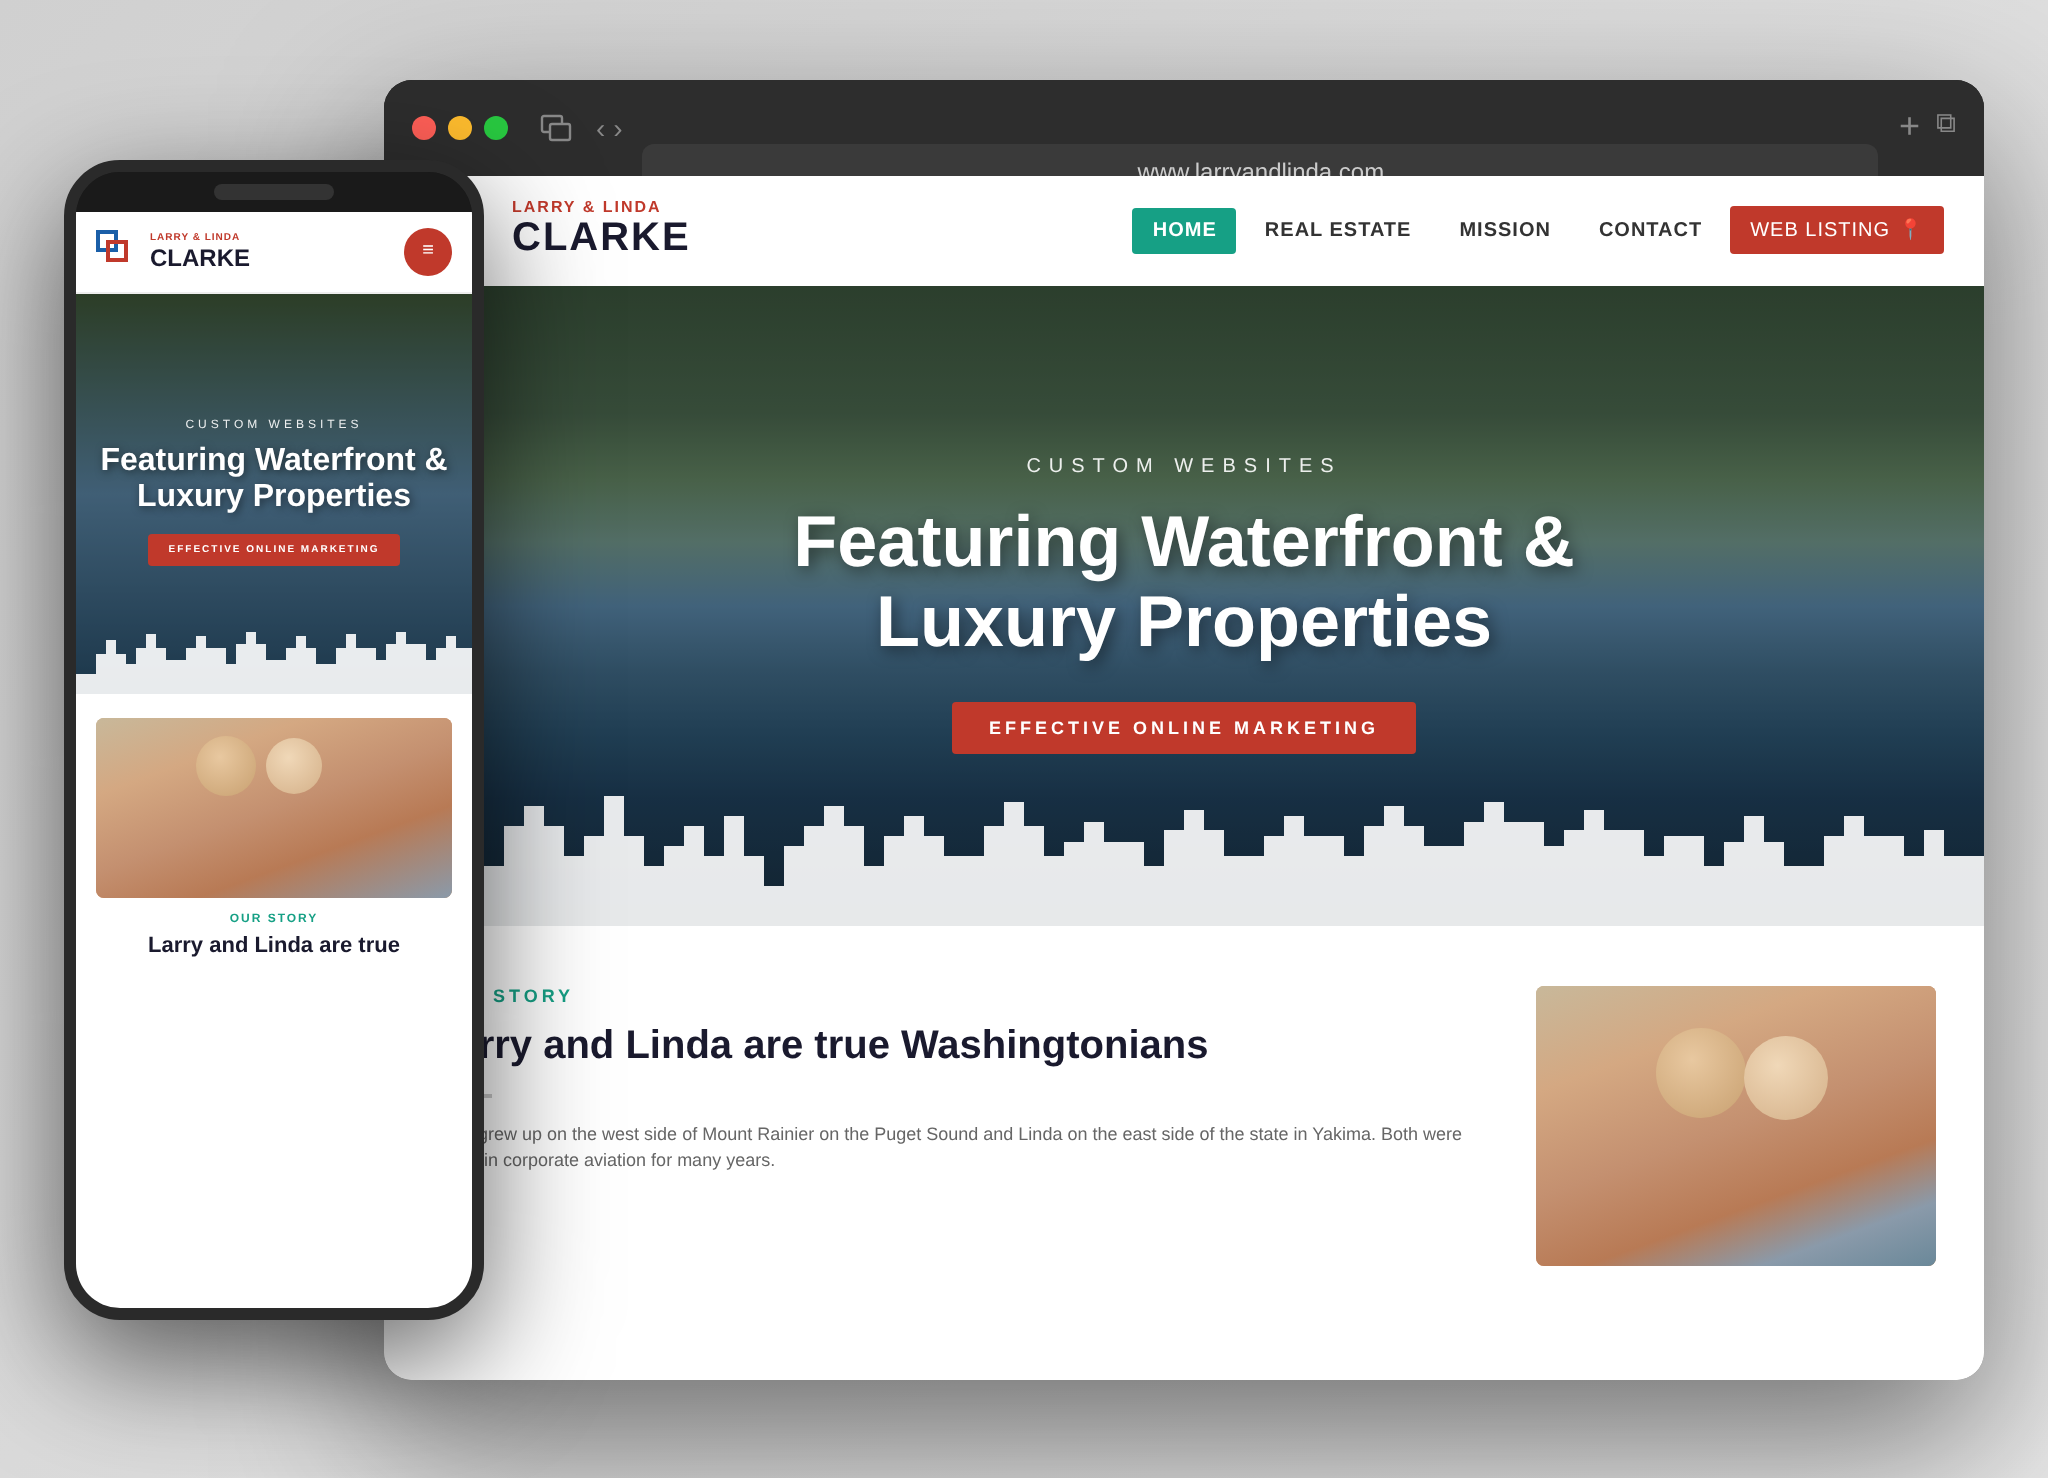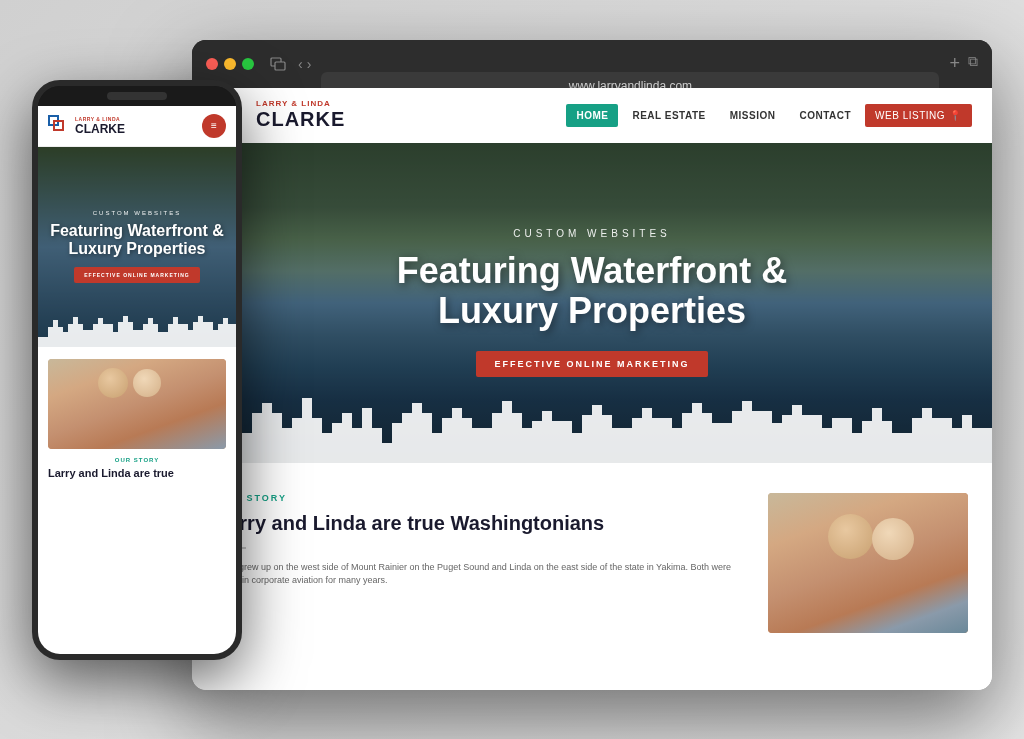--- a/index.html
+++ b/index.html
@@ -482,20 +482,21 @@
       letter-spacing: 1px;
       text-transform: uppercase;
       text-align: center;
       margin-bottom: 4px;
     }
 
     .mobile-story-heading {
       font-size: 11px;
       font-weight: 800;
       color: #1a1a2e;
+      text-align: center;
     }
   </style>
 </head>
 <body>
 
 <div class="scene">
 
   <div class="desktop-browser">
     <div class="browser-chrome">
       <div class="traffic-lights">

